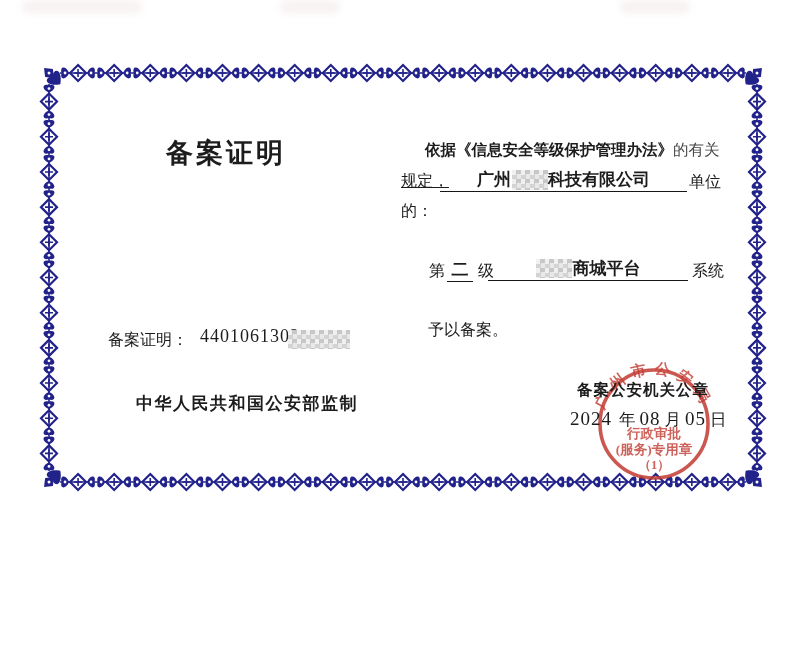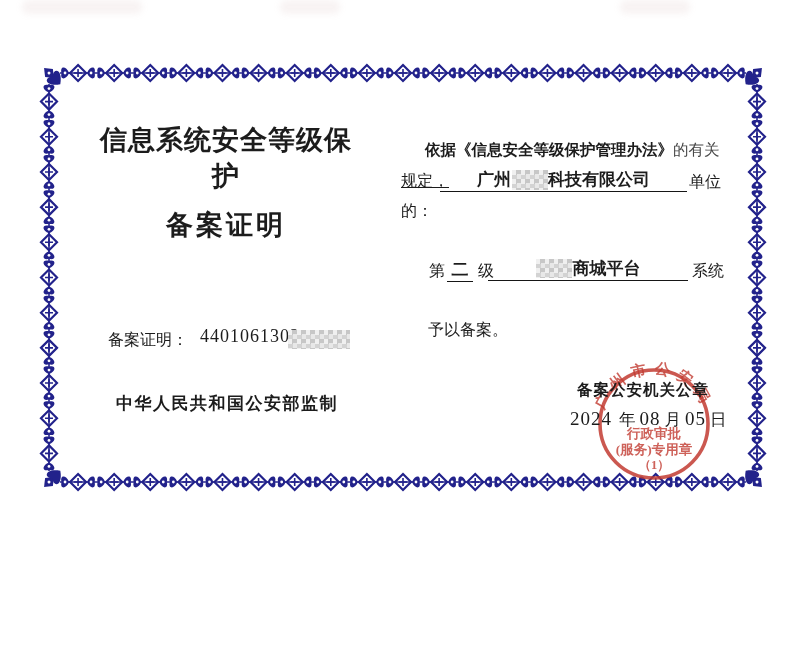--- a/index.html
+++ b/index.html
@@ -129,29 +129,28 @@
         <use href="#m" transform="translate(11,391.4090909090909) rotate(90)"></use>
         <use href="#m" transform="translate(719,391.4090909090909) rotate(90)"></use>
         <use href="#c" transform="translate(11,11) rotate(-45)"></use>
         <use href="#c" transform="translate(719,11) rotate(45)"></use>
         <use href="#c" transform="translate(11,420) rotate(-135)"></use>
         <use href="#c" transform="translate(719,420) rotate(135)"></use>
       </g>
   </svg>
 
   <div class="abs title-block">
-    <div class="title-line1">信息系统安全等级保护</div>
     <div class="title-line2">备案证明</div>
   </div>
 
   <div class="txt t16" style="left:108px; top:330px;">备案证明：</div>
   <div class="txt certno-value" style="left:200px; top:326px;">4401061302</div>
   <span class="mosaic txt" style="left:288px; top:330px; width:62px; height:19px;"></span>
 
-  <div class="txt issuer" style="left:116px; top:392px;">中华人民共和国公安部监制</div>
+  <div class="txt issuer" style="left:136px; top:392px;">中华人民共和国公安部监制</div>
 
   <div class="txt t15 semi" style="left:425px; top:140px;">
     <span>依据</span><span class="bold">《信息安全等级保护管理办法》</span><span class="faded">的有关</span>
   </div>
 
   <div class="txt t16" style="left:401px; top:171px;text-decoration:underline;">规定，</div>
   <div class="fill-line" style="left:440px; top:167px; width:247px; height:24px;">
     <span class="t17 bold">广州</span>
     <span class="mosaic" style="width:36px; height:20px; margin:0 0 1px 1px;"></span>
     <span class="t17 bold">科技有限公司</span>

